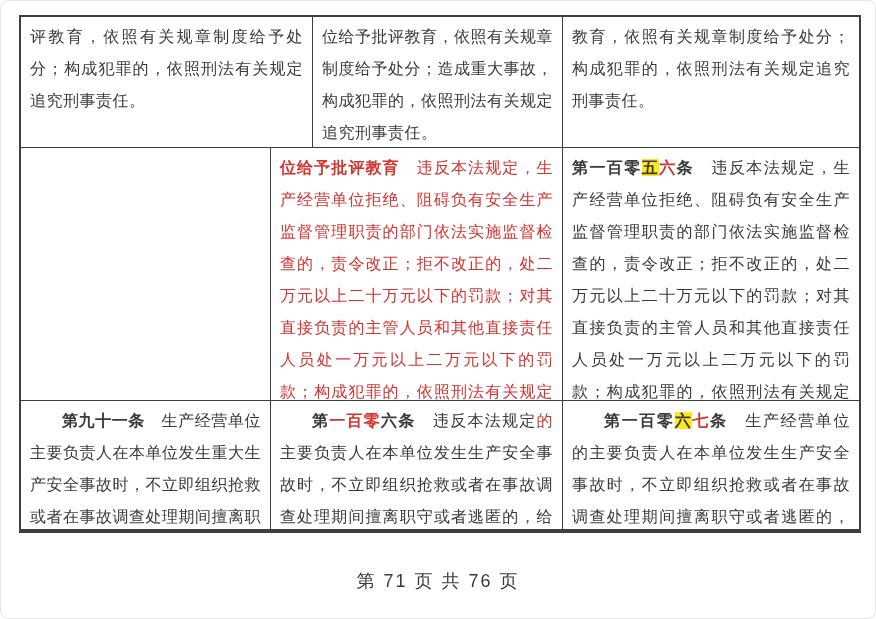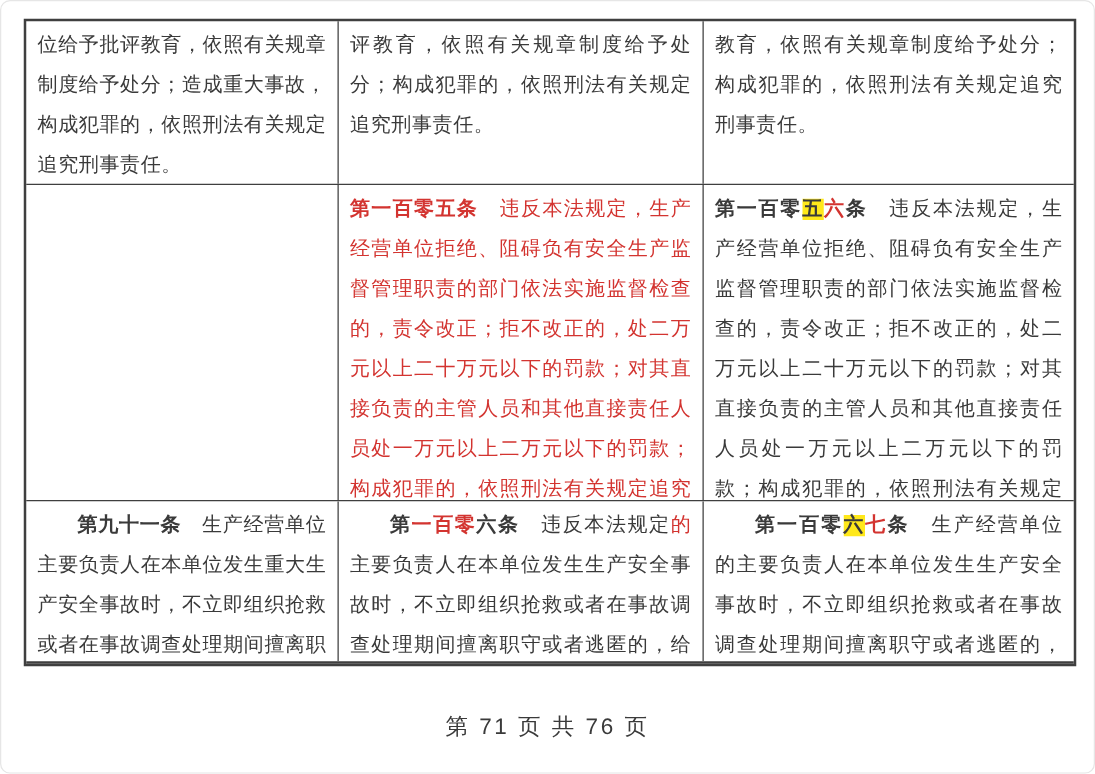--- a/index.html
+++ b/index.html
@@ -64,36 +64,36 @@
     letter-spacing:2px;
     color:#3a3a3a;
   }
 </style>
 </head>
 <body>
 
 <div class="page">
   <div class="doc-table" id="doc-table">
       <div class="row r0">
+        <div class="cell c1">
+          <p class="para"><span>评教育，依照有关规章制度给予处分；构成犯罪的，依照刑法有关规定追究刑事责任。</span></p>
+        </div>
         <div class="cell c0">
           <p class="para"><span>位给予批评教育，依照有关规章制度给予处分；造成重大事故，构成犯罪的，依照刑法有关规定追究刑事责任。</span></p>
-        </div>
-        <div class="cell c1">
-          <p class="para"><span>评教育，依照有关规章制度给予处分；构成犯罪的，依照刑法有关规定追究刑事责任。</span></p>
         </div>
         <div class="cell c2">
           <p class="para"><span>教育，依照有关规章制度给予处分；构成犯罪的，依照刑法有关规定追究刑事责任。</span></p>
         </div>
       </div>
       <div class="row r1">
         <div class="cell c0">
           <p class="para"></p>
         </div>
         <div class="cell c1">
-          <p class="para"><span class="bold red">第一百零五条</span><span class="red">　违反本法规定，生产经营单位拒绝、阻碍负有安全生产监督管理职责的部门依法实施监督检查的，责令改正；拒不改正的，处二万元以上二十万元以下的罚款；对其直接负责的主管人员和其他直接责任人员处一万元以上二万元以下的罚款；构成犯罪的，依照刑法有关规定追究刑事责任。</span></p>
+          <p class="para"><span class="bold red">位给予批评教育</span><span class="red">　违反本法规定，生产经营单位拒绝、阻碍负有安全生产监督管理职责的部门依法实施监督检查的，责令改正；拒不改正的，处二万元以上二十万元以下的罚款；对其直接负责的主管人员和其他直接责任人员处一万元以上二万元以下的罚款；构成犯罪的，依照刑法有关规定追究刑事责任。</span></p>
         </div>
         <div class="cell c2">
           <p class="para"><span class="bold">第一百零</span><span class="bold hl">五</span><span class="bold red">六</span><span class="bold">条</span><span>　违反本法规定，生产经营单位拒绝、阻碍负有安全生产监督管理职责的部门依法实施监督检查的，责令改正；拒不改正的，处二万元以上二十万元以下的罚款；对其直接负责的主管人员和其他直接责任人员处一万元以上二万元以下的罚款；构成犯罪的，依照刑法有关规定追究刑事责任。</span></p>
         </div>
       </div>
       <div class="row r2">
         <div class="cell c0 indent">
           <p class="para"><span class="bold">第九十一条</span><span>　生产经营单位主要负责人在本单位发生重大生产安全事故时，不立即组织抢救或者在事故调查处理期间擅离职守或者逃匿的，</span></p>
         </div>
         <div class="cell c1 indent">

